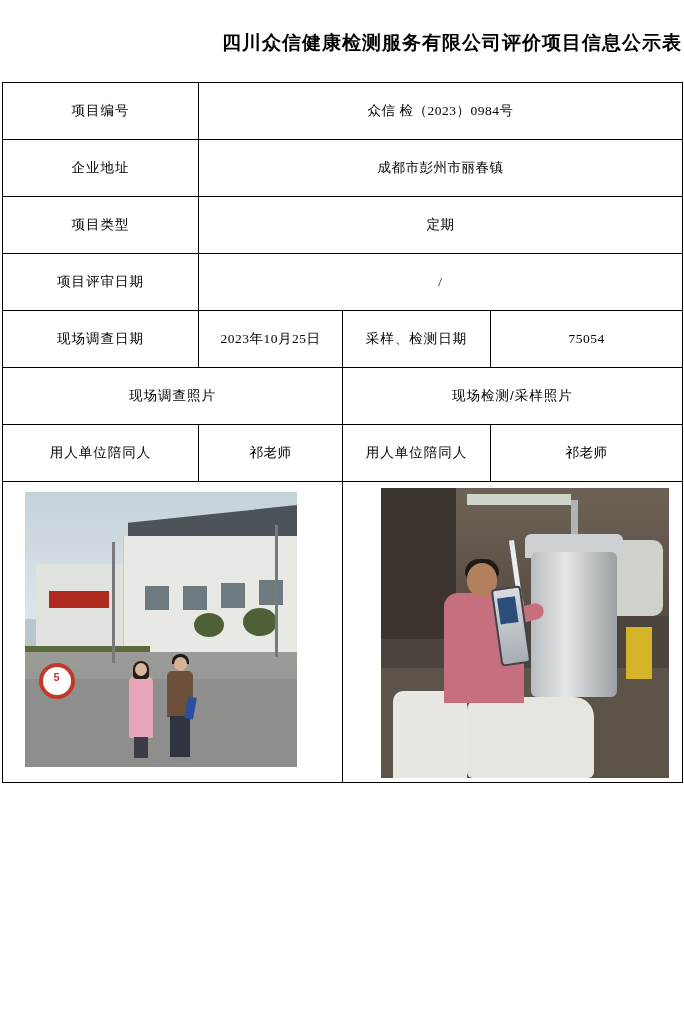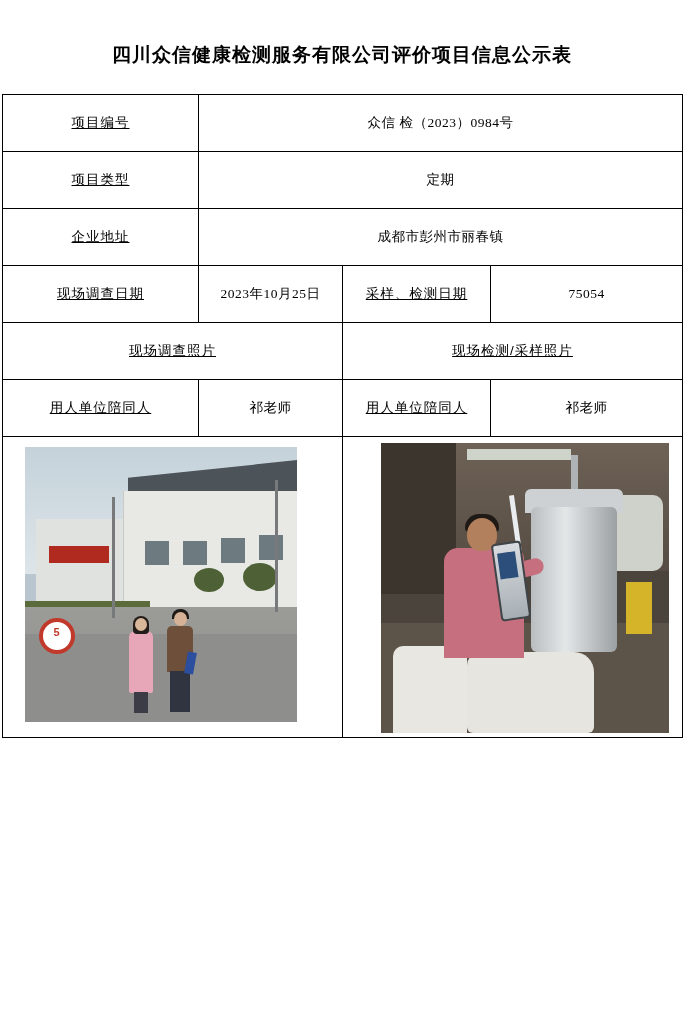--- a/index.html
+++ b/index.html
@@ -15,45 +15,44 @@
     overflow: hidden;
   }
   .page {
     position: relative;
     width: 684px;
     height: 1028px;
     box-sizing: border-box;
     padding: 0 2px;
   }
   .doc-title {
-    text-align: center;
+    text-align: right;
     font-size: 19px;
     font-weight: bold;
     letter-spacing: 1px;
-    padding: 42px 0 26px 0;
+    padding: 30px 0 26px 0;
     color: #000;
   }
   table.main {
     border-collapse: collapse;
     width: 680px;
     margin: 0 auto;
     table-layout: fixed;
   }
   table.main td {
     border: 1px solid #000000;
     text-align: center;
     vertical-align: middle;
     font-size: 13.5px;
     height: 52px;
     padding: 2px 4px;
     line-height: 1.35;
   }
   td.label {
     letter-spacing: 1px;
-    text-decoration: underline;
   }
   td.value {
     letter-spacing: 0.5px;
     font-family: Liberation Serif, serif;
   }
   .photo-cell {
     height: 300px;
     vertical-align: top;
     padding: 0 !important;
   }
@@ -233,26 +232,30 @@
       <col style="width:144px">
       <col style="width:148px">
       <col style="width:192px">
     </colgroup>
     <tbody>
       <tr>
         <td class="label">项目编号</td>
         <td class="value" colspan="3">众信  检（2023）0984号</td>
       </tr>
       <tr>
+        <td class="label">企业地址</td>
+        <td class="value" colspan="3">成都市彭州市丽春镇</td>
+      </tr>
+      <tr>
         <td class="label">项目类型</td>
         <td class="value" colspan="3">定期</td>
       </tr>
       <tr>
-        <td class="label">企业地址</td>
-        <td class="value" colspan="3">成都市彭州市丽春镇</td>
+        <td class="label">项目评审日期</td>
+        <td class="value" colspan="3">/</td>
       </tr>
 
       <tr>
         <td class="label">现场调查日期</td>
         <td class="value">2023年10月25日</td>
         <td class="label">采样、检测日期</td>
         <td class="value">75054</td>
       </tr>
       <tr>
         <td class="label" colspan="2">现场调查照片</td>

